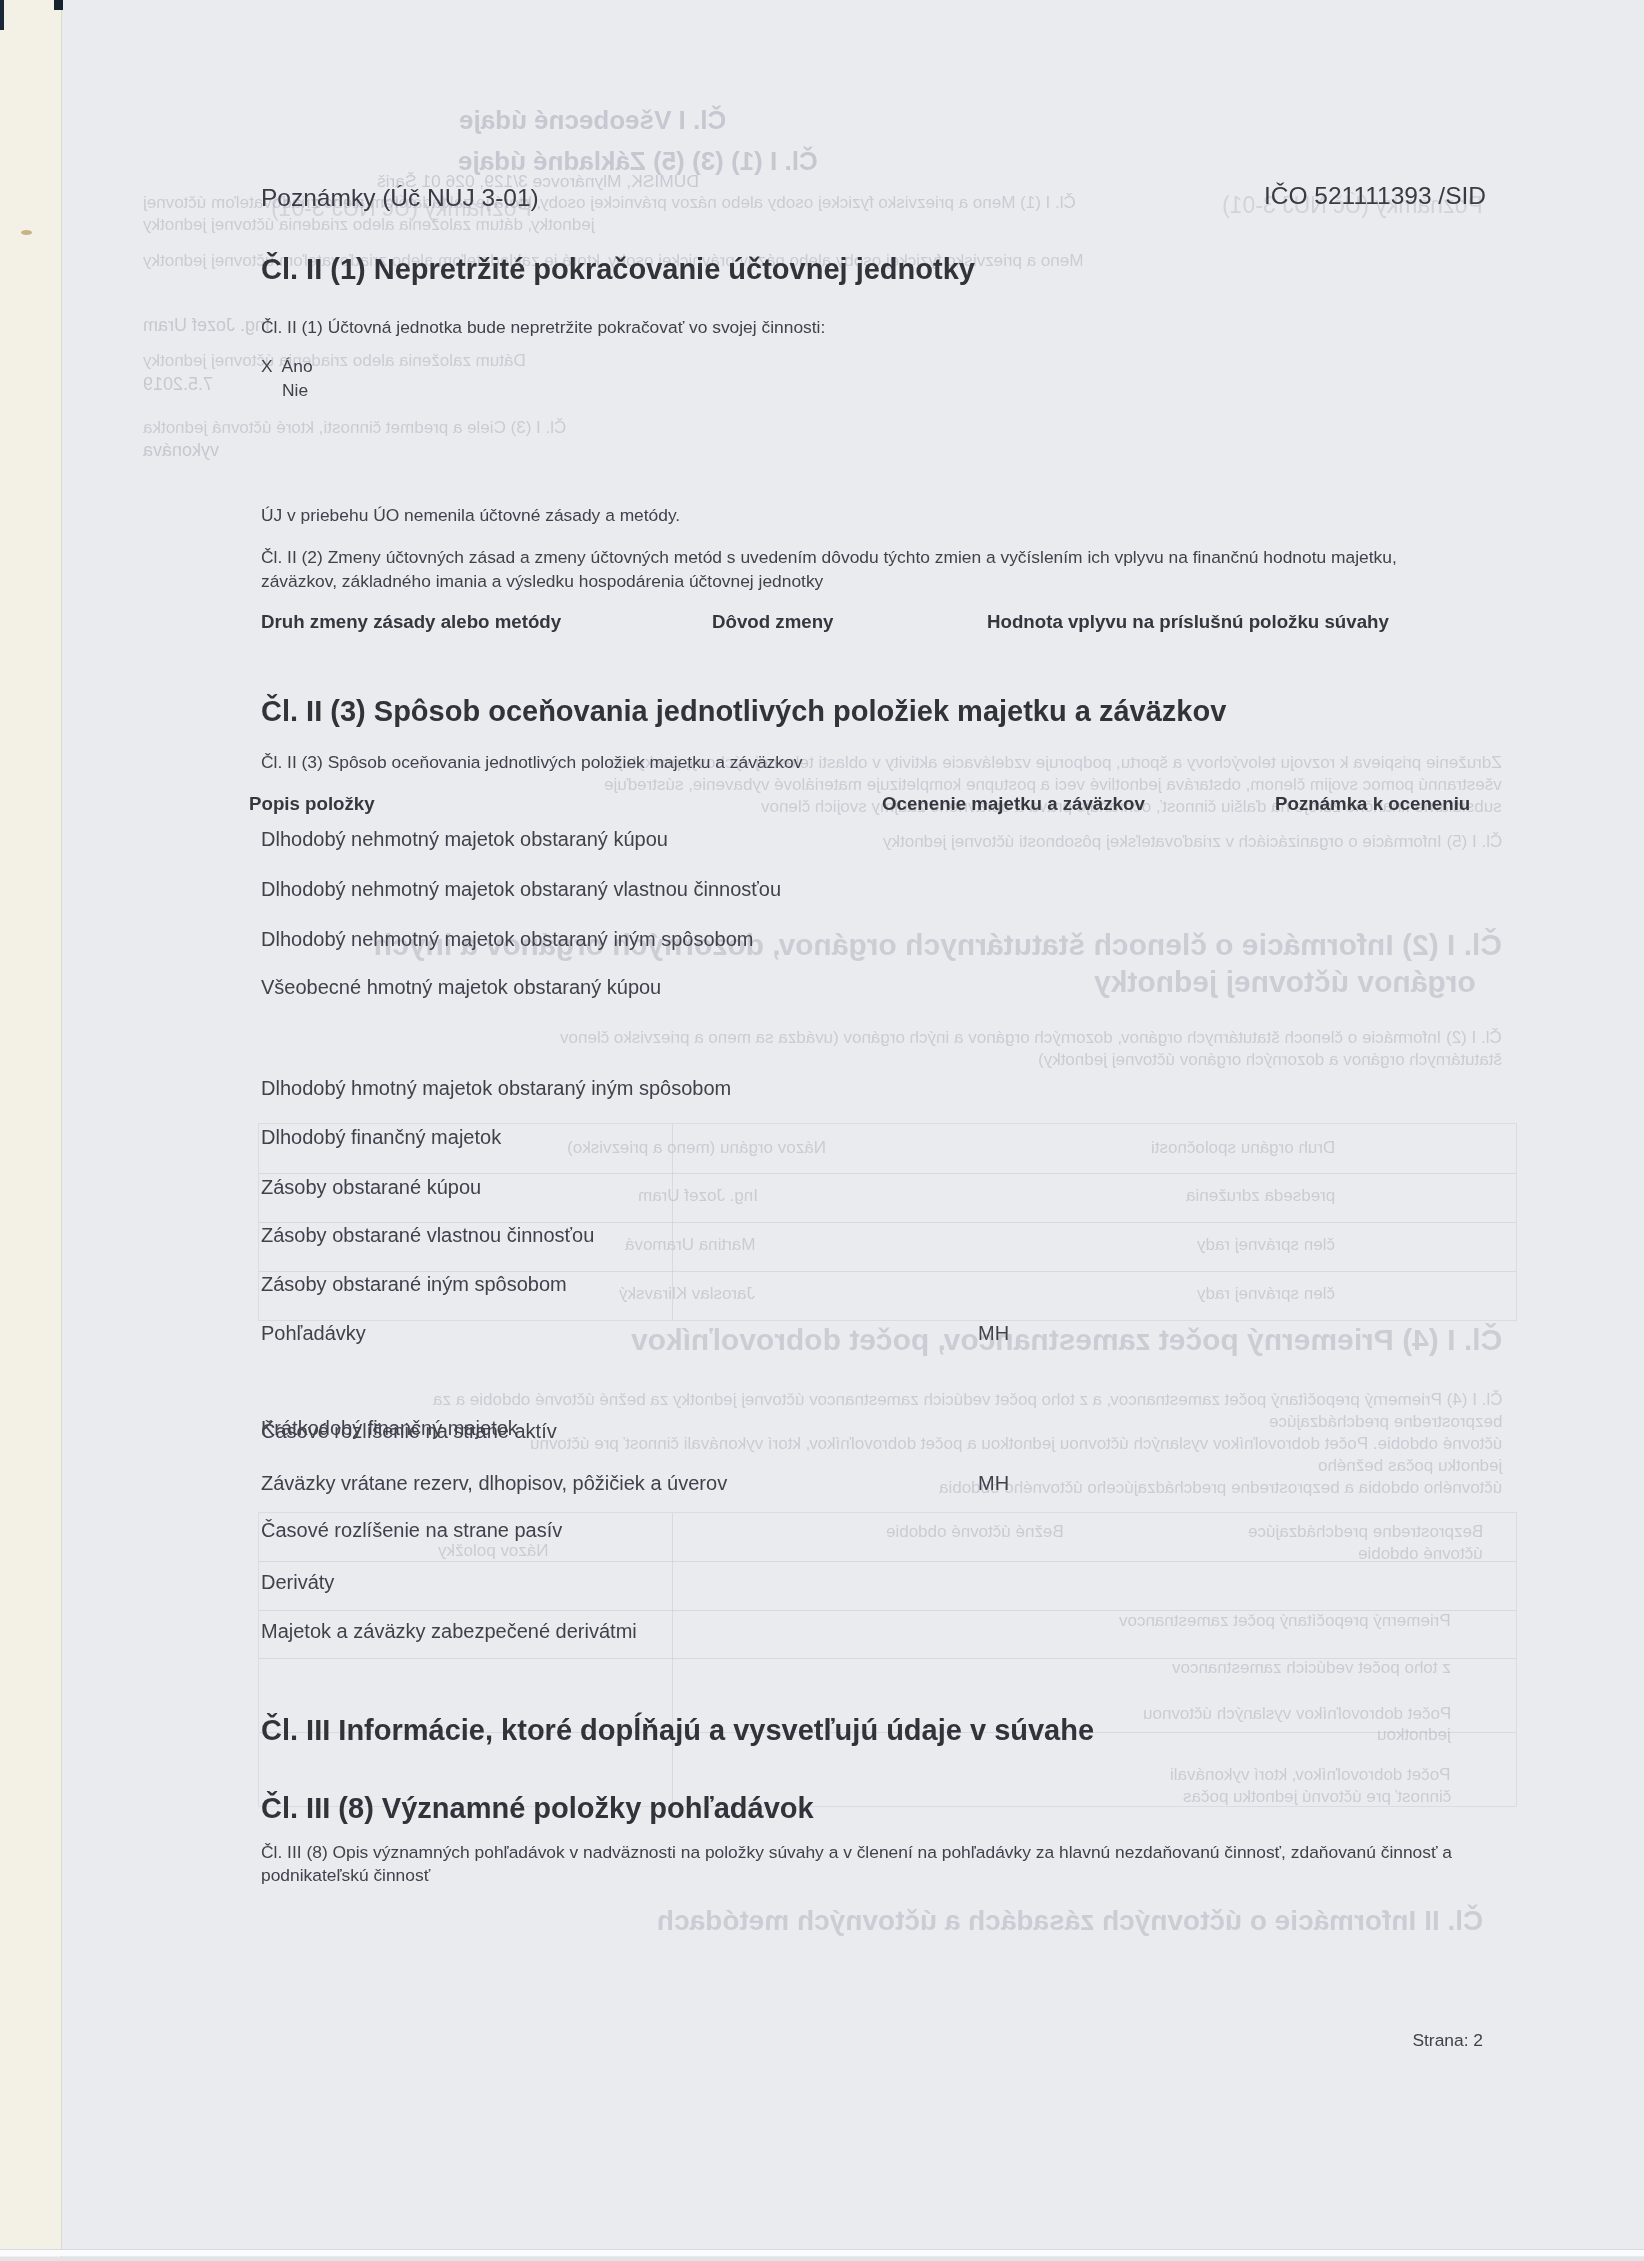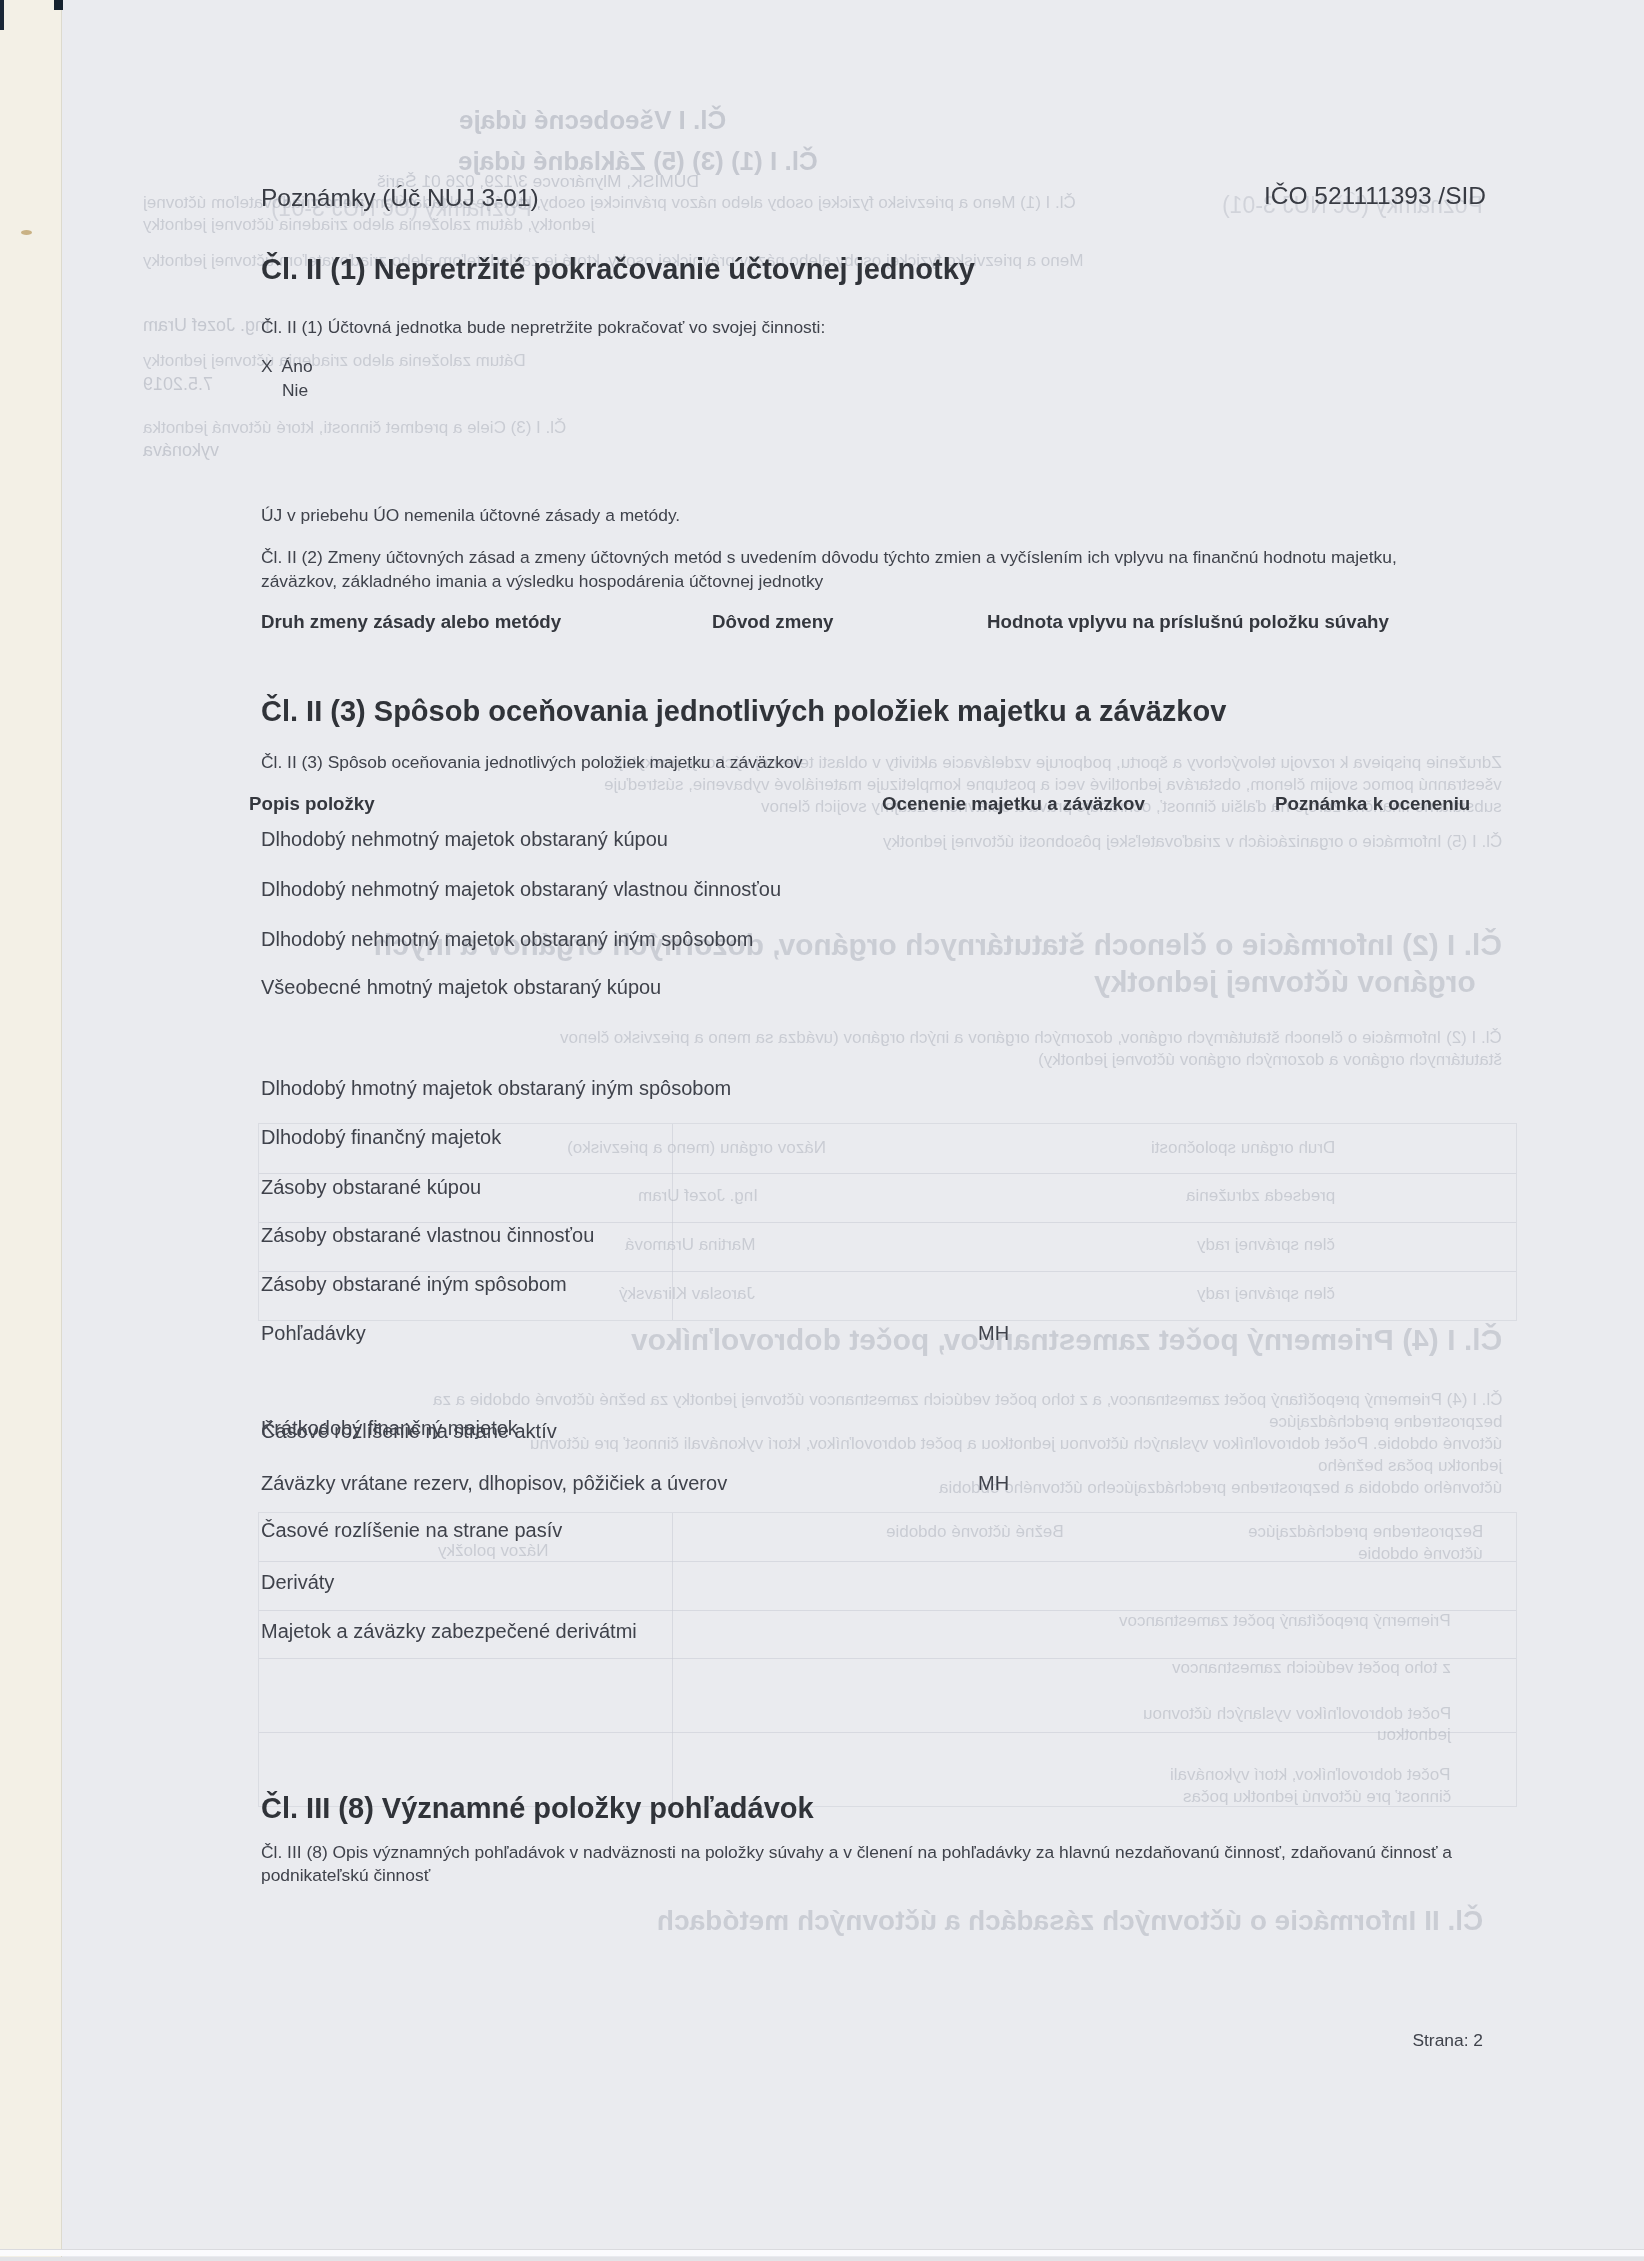--- a/index.html
+++ b/index.html
@@ -150,19 +150,20 @@
   <div class="row" style="top:1224px;"><span class="lbl">Zásoby obstarané vlastnou činnosťou</span><span class="val"></span></div>
   <div class="row" style="top:1273px;"><span class="lbl">Zásoby obstarané iným spôsobom</span><span class="val"></span></div>
   <div class="row" style="top:1322px;"><span class="lbl">Pohľadávky</span><span class="val">MH</span></div>
   <div class="row" style="top:1373px;margin-top:44px;"><span class="lbl">Krátkodobý finančný majetok</span><span class="val"></span></div>
   <div class="row" style="top:1420px;"><span class="lbl">Časové rozlíšenie na strane aktív</span><span class="val"></span></div>
   <div class="row" style="top:1472px;"><span class="lbl">Záväzky vrátane rezerv, dlhopisov, pôžičiek a úverov</span><span class="val">MH</span></div>
   <div class="row" style="top:1519px;"><span class="lbl">Časové rozlíšenie na strane pasív</span><span class="val"></span></div>
   <div class="row" style="top:1571px;"><span class="lbl">Deriváty</span><span class="val"></span></div>
   <div class="row" style="top:1620px;"><span class="lbl">Majetok a záväzky zabezpečené derivátmi</span><span class="val"></span></div>
 
+  <div class="abs h1" style="left:261px;top:1714px;">Čl. III Informácie, ktoré dopĺňajú a vysvetľujú údaje v súvahe</div>
   <div class="abs h1" style="left:261px;top:1792px;">Čl. III (8) Významné položky pohľadávok</div>
   <div class="abs body-t wrap" style="left:261px;top:1841px;width:1225px;line-height:23px;white-space:normal;">Čl. III (8) Opis významných pohľadávok v nadväznosti na položky súvahy a v členení na pohľadávky za hlavnú nezdaňovanú činnosť, zdaňovanú činnosť a podnikateľskú činnosť</div>
 
   <div class="abs body-t" style="right:161px;top:2030px;">Strana: 2</div>
 
 </div>
 
 
 </body></html>

